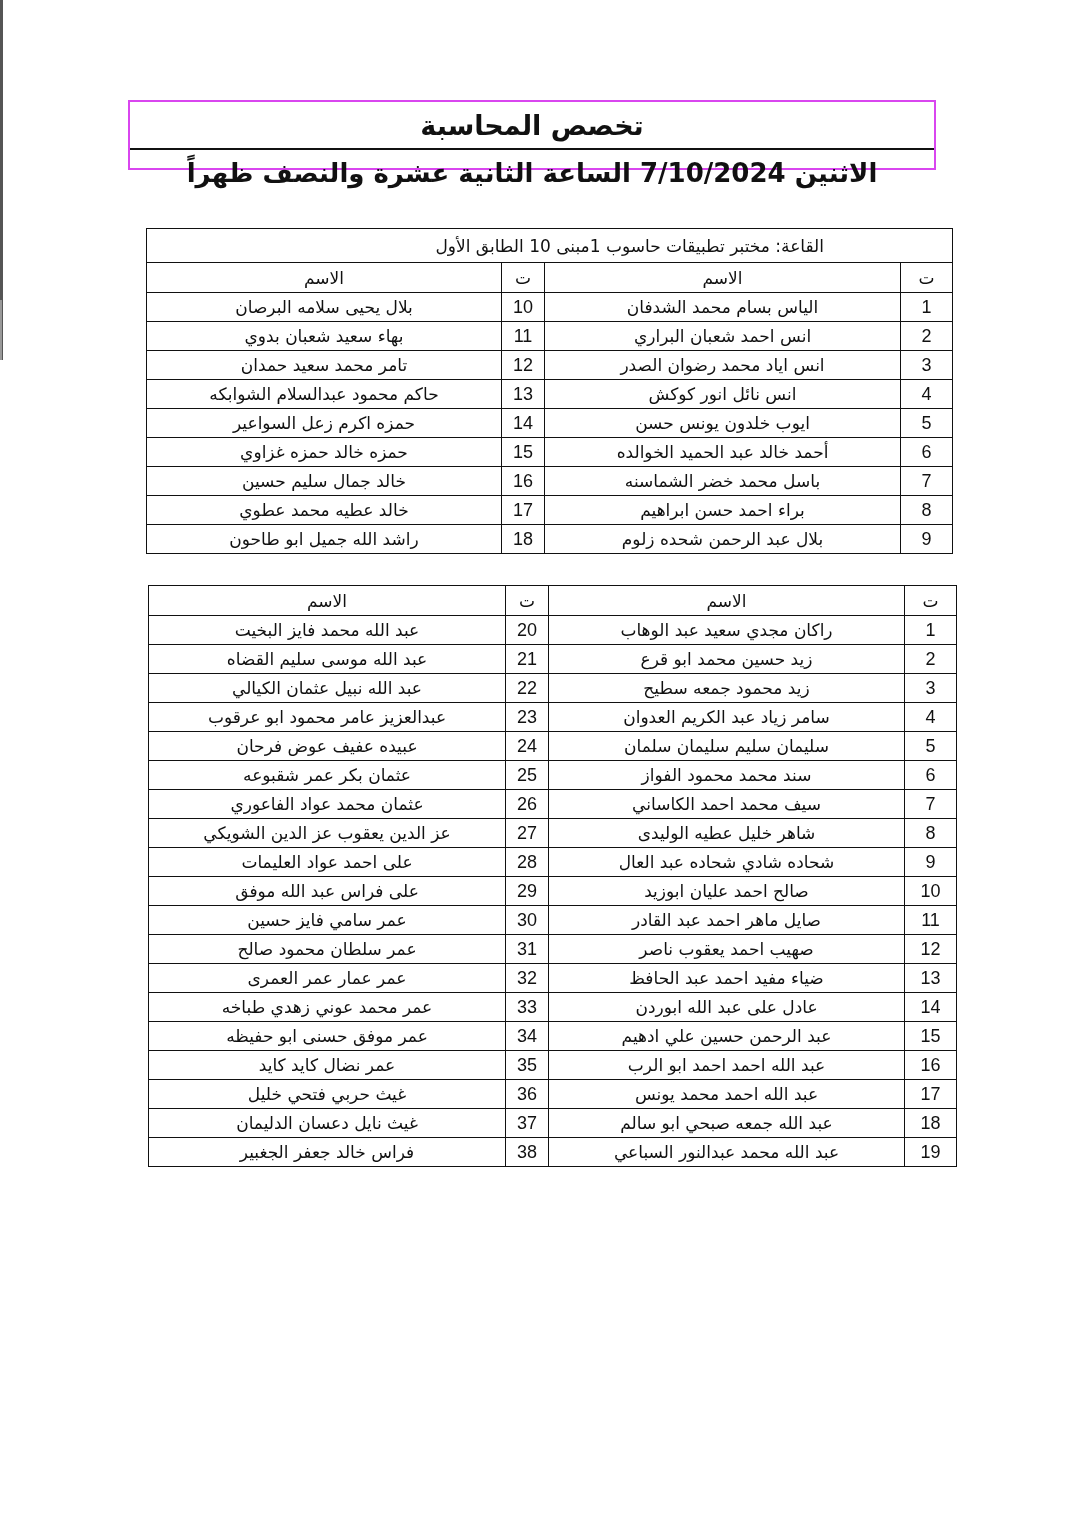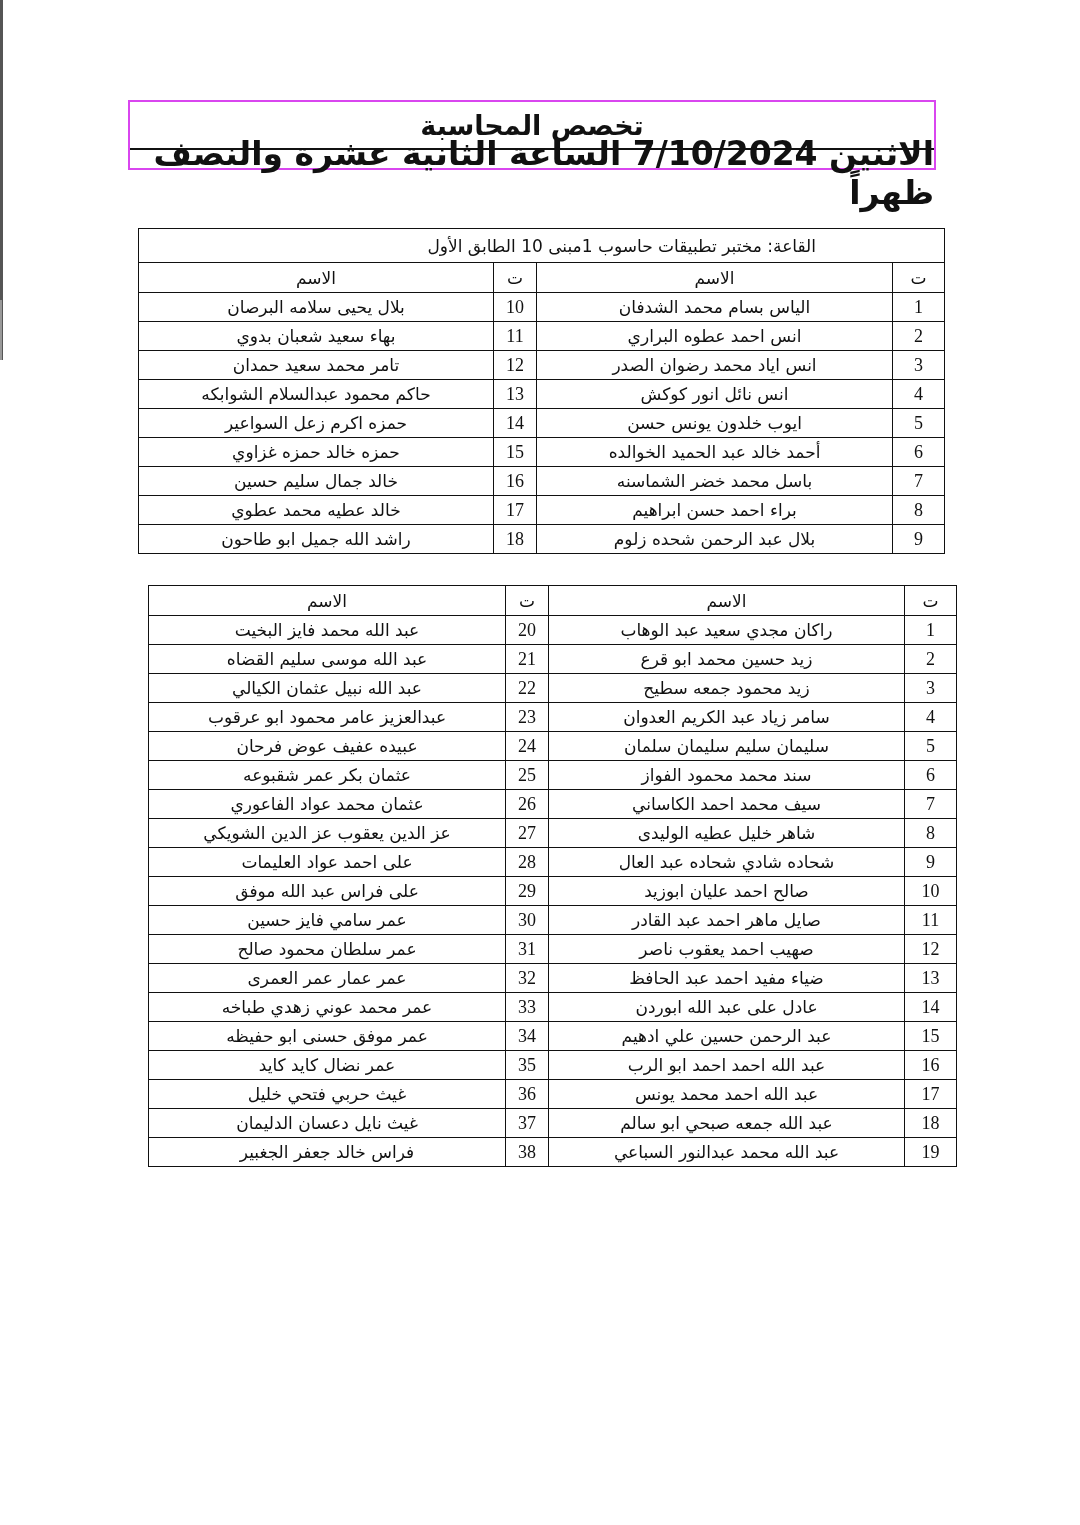--- a/index.html
+++ b/index.html
@@ -15,40 +15,40 @@
   }
   .header-box {
     position:absolute; left:128px; top:100px; width:808px; height:70px;
     border:2px solid #d946ef; box-sizing:border-box;
   }
   .header-row {
     height:49px; display:flex; align-items:center; justify-content:center;
     direction:rtl; font-weight:bold; box-sizing:border-box;
   }
   .header-row.top { border-bottom:2px solid #111; font-size:27px; height:48px; }
-  .header-row.bottom { font-size:33px; height:46px; }
+  .header-row.bottom { font-size:26px; height:46px; }
 
   table.roster {
     position:absolute; border-collapse:collapse; direction:rtl; table-layout:fixed;
   }
   table.roster td, table.roster th {
     border:1.5px solid #111; padding:0; text-align:center; vertical-align:middle;
     font-size:17px; font-weight:normal; overflow:hidden; white-space:nowrap;
   }
   .room-title {
     font-weight:bold; font-size:21px; height:34px; text-align:right !important;
     padding-right:128px !important;
   }
-  #t1 { left:138px; top:228px; width:807px; }
+  #t1 { left:146px; top:228px; width:807px; }
   #t2 { left:148px; top:585px; width:809px; }
   #t1 .room-title { height:33px; }
   #t2 .room-title { height:37px; }
   .hdr td { height:29px; font-size:16px; }
   .row td { height:28px; }
-  .num { font-family:Liberation Serif, serif; font-size:18px !important; }
+  .num { font-family:Liberation Sans, sans-serif; font-size:18px !important; }
   .colnum { width:52px; }
   .colname { width:356px; }
   .colnum2 { width:43px; }
 </style>
 </head>
 <body>
 
 <div class="scan-edge"></div>
 <div class="scan-edge2"></div>
 
@@ -75,21 +75,21 @@
       <td>الاسم</td>
     </tr>
   <tr class="row">
         <td class="cell-number num">1</td>
         <td class="cell-name">الياس بسام محمد الشدفان</td>
         <td class="cell-number num">10</td>
         <td class="cell-name">بلال يحيى سلامه البرصان</td>
       </tr>
       <tr class="row">
         <td class="cell-number num">2</td>
-        <td class="cell-name">انس احمد عطوه البراري</td>
+        <td class="cell-name">انس احمد شعبان البراري</td>
         <td class="cell-number num">11</td>
         <td class="cell-name">بهاء سعيد شعبان بدوي</td>
       </tr>
       <tr class="row">
         <td class="cell-number num">3</td>
         <td class="cell-name">انس اياد محمد رضوان الصدر</td>
         <td class="cell-number num">12</td>
         <td class="cell-name">تامر محمد سعيد حمدان</td>
       </tr>
       <tr class="row">

